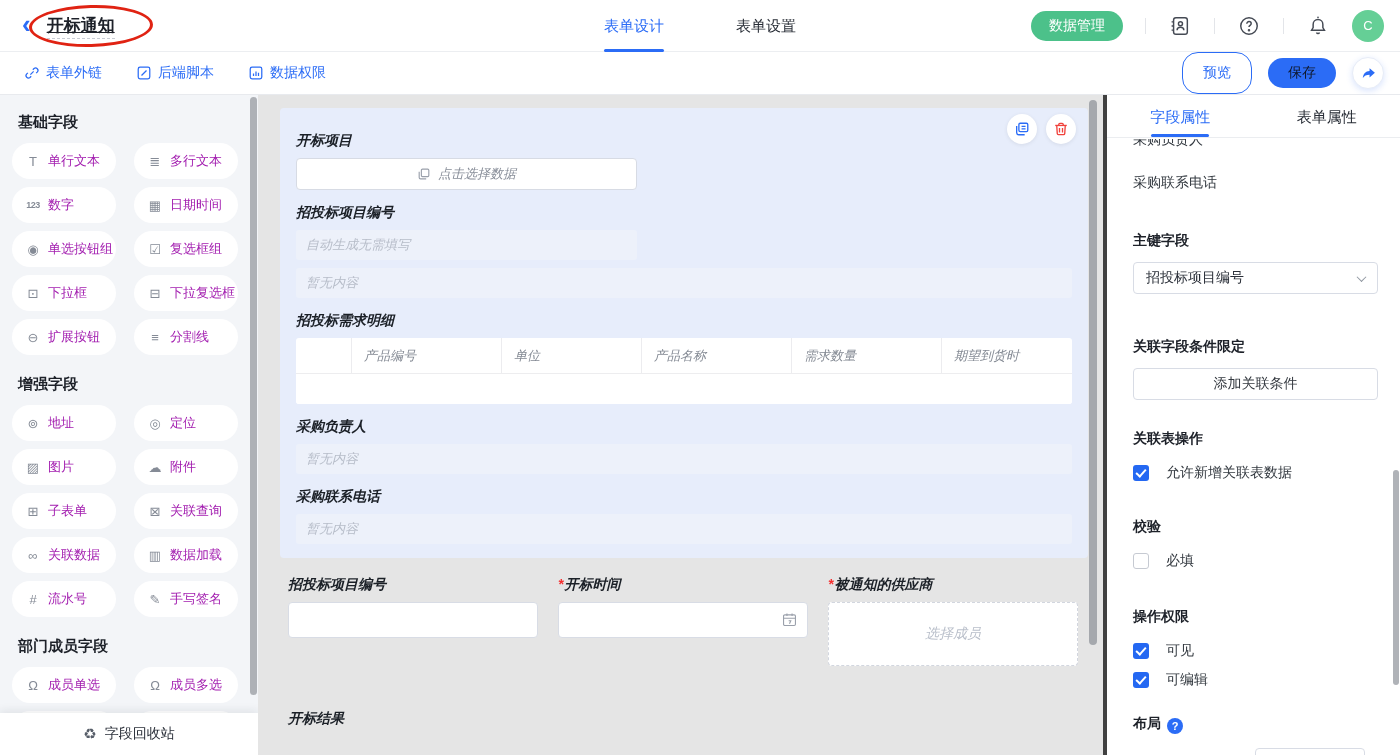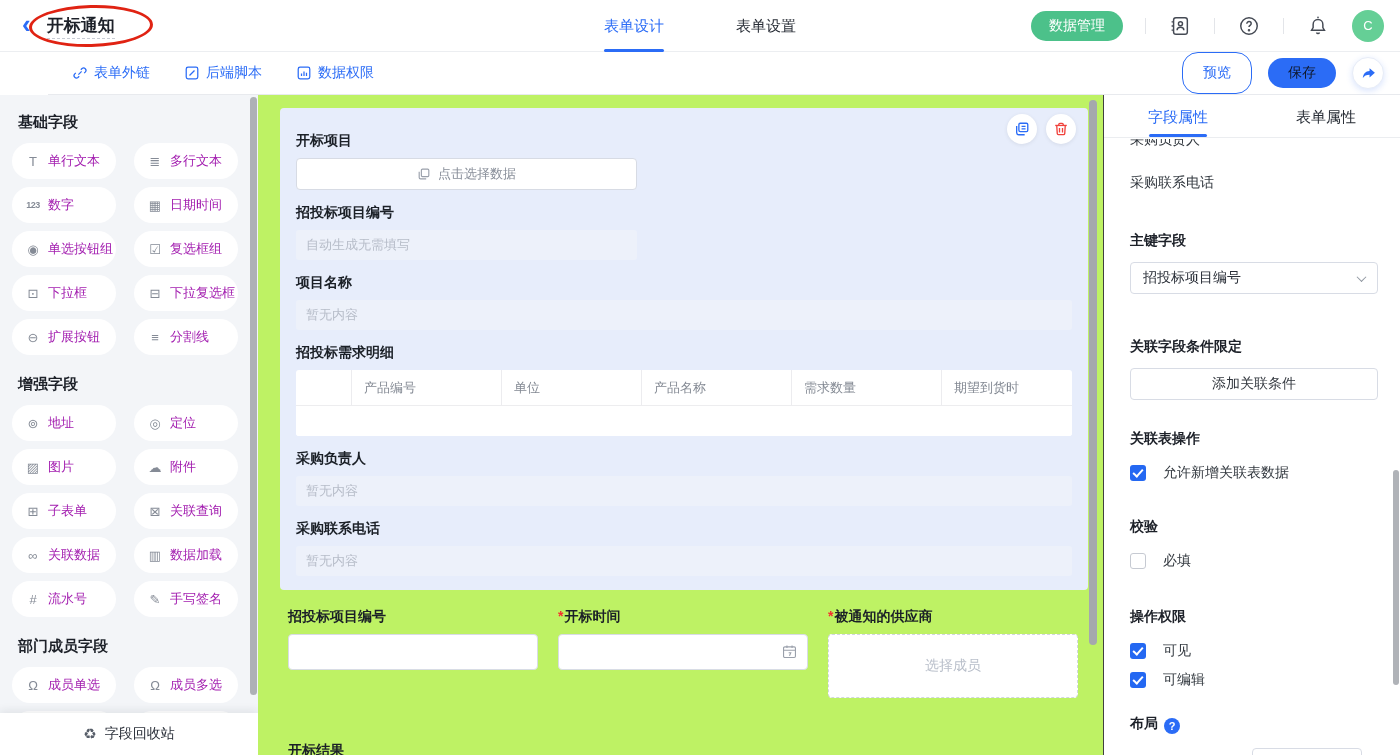--- a/index.html
+++ b/index.html
@@ -3,34 +3,34 @@
 <meta charset="utf-8">
 <style>
   * { margin:0; padding:0; box-sizing:border-box; }
   html,body { width:1400px; height:755px; overflow:hidden; }
   body { font-family:"Liberation Sans","DejaVu Sans",sans-serif; color:#1c212b; background:#fff; font-size:14px; }
 
   
   .header { height:52px; display:flex; align-items:center; padding:0 16px; position:relative; background:#fff; border-bottom:1px solid #eceef1; }
   .back { color:#2b6cf6; font-size:26px; line-height:22px; margin:0 10px 4px 6px; cursor:pointer; font-weight:bold; }
   .title-wrap { position:relative; padding:4px 6px; }
-  .page-title { font-size:17px; font-weight:600; color:#1d2129; border-bottom:1px dashed #c8ccd4; padding-bottom:3px; }
+  .page-title { font-size:17px; font-weight:600; color:#1d2129; border-bottom:1px dashed #c8ccd4; padding-bottom:3px;text-decoration:underline; }
   .annotation-ellipse { position:absolute; left:-12px; top:-5px; width:124px; height:42px; border:3px solid #e02313; border-radius:50%; transform:rotate(-1.5deg); pointer-events:none; }
   .header-tabs { position:absolute; left:50%; transform:translateX(-50%); top:0; height:52px; display:flex; gap:72px; }
   .h-tab { height:52px; line-height:52px; font-size:15px; color:#272c35; cursor:pointer; position:relative; }
   .h-tab.active { color:#2b6cf6; }
   .h-tab.active::after { content:""; position:absolute; left:50%; transform:translateX(-50%); bottom:0; width:60px; height:3px; background:#2b6cf6; border-radius:2px; }
   .header-right { margin-left:auto; display:flex; align-items:center; gap:22px; }
   .btn-green { background:#4cc18a; color:#fff; border:none; height:30px; padding:0 18px; border-radius:16px; font-size:14px; cursor:pointer; }
   .hsep { width:1px; height:16px; background:#e3e5e9; }
   .hicon { width:24px; height:24px; display:flex; align-items:center; justify-content:center; cursor:pointer; }
   .avatar { width:32px; height:32px; border-radius:50%; background:#65cf96; color:#fff; font-size:13px; display:flex; align-items:center; justify-content:center; cursor:pointer; }
 
   
-  .toolbar { height:43px; display:flex; align-items:center; padding:0 16px 0 24px; background:#fff; border-bottom:1px solid #e8eaee;margin-left:48px; }
+  .toolbar { height:43px; display:flex; align-items:center; padding:0 16px 0 24px; background:#fff; border-bottom:1px solid #e8eaee; }
   .tb-link { color:#2b6cf6; font-size:14px; display:flex; align-items:center; gap:6px; margin-right:34px; cursor:pointer; }
   .toolbar-right { margin-left:auto; display:flex; align-items:center; gap:16px; }
   .btn-outline { height:42px; padding:0 20px; border:1px solid #2b6cf6; color:#2b6cf6; background:#fff; border-radius:16px; font-size:14px; cursor:pointer; }
   .btn-primary { height:30px; padding:0 20px; border:none; color:#0f172a; background:#2b6cf6; border-radius:16px; font-size:14px; cursor:pointer; }
   .btn-share { width:32px; height:32px; border-radius:50%; background:#fff; border:1px solid #e7ecf7; box-shadow:0 2px 6px rgba(43,108,246,.18); display:flex; align-items:center; justify-content:center; cursor:pointer; }
 
   
   .body { display:flex; height:660px; }
 
   
@@ -40,21 +40,21 @@
   .pill { height:36px; background:#fff; border-radius:18px; display:flex; align-items:center; padding-left:13px; gap:7px; cursor:grab; }
   .pill .glyph { color:#858b96; font-size:13px; width:16px; text-align:center; flex:none; }
   .pill .glyph.num { font-size:9px; font-weight:700; letter-spacing:-0.5px; }
   .pill span.lbl { font-size:13px; color:#a21caf; white-space:nowrap; }
   .recycle-bar { position:absolute; left:0; right:0; bottom:0; height:42px; background:#fff; box-shadow:0 -3px 8px rgba(29,37,53,.08); display:flex; align-items:center; justify-content:center; gap:8px; font-size:14px; color:#2b303a; cursor:pointer; z-index:3; }
   .recycle-bar .glyph { color:#565d68; font-size:15px; }
   .scrollbar { position:absolute; border-radius:4px; background:#aeb1b6; }
   .sb-side { right:1px; top:2px; width:7px; height:598px; }
 
   
-  .canvas { flex:1; background:#bef264; position:relative; padding:13px 0 16px 22px; overflow:hidden; }
+  .canvas { flex:1; background:#e5e5e5; position:relative; padding:13px 0 16px 22px; overflow:hidden;font-style:italic; }
   .block { width:808px; background:#e7edfb; border-radius:4px; padding:10px 16px 14px; position:relative; }
   .block-actions { position:absolute; top:6px; right:12px; display:flex; gap:9px; }
   .circle-btn { width:30px; height:30px; border-radius:50%; background:#fff; box-shadow:0 1px 4px rgba(0,0,0,.08); display:flex; align-items:center; justify-content:center; cursor:pointer; }
   .f-label { font-size:14px; font-weight:700; color:#1b2027; margin-top:14px; }
   .f-label:first-child { margin-top:2px; }
   .select-data-btn { margin-top:8px; width:341px; height:32px; background:#fff; border:1px solid #d7dbe4; border-radius:4px; display:flex; align-items:center; justify-content:center; gap:7px; color:#878d98; font-size:13px; cursor:pointer; }
   .ghost-input { margin-top:8px; height:30px; background:#edf1fa; border-radius:3px; line-height:30px; padding:0 10px; color:#b6bcc8; font-size:13px; cursor:pointer; }
   .w-half { width:341px; }
   .sub-table { margin-top:8px; background:#fff; border-radius:3px; overflow:hidden; cursor:pointer; }
   .sub-thead { display:flex; height:36px; align-items:stretch; border-bottom:1px solid #ededef; }
@@ -66,21 +66,21 @@
   .fcol { width:250px; }
   .fcol .f-label { margin:0 0 8px 0; }
   .req { color:#f53030; margin-right:1px; }
   .real-input { height:36px; border:1px solid #d8dce5; border-radius:4px; background:#fff; position:relative; cursor:text; }
   .real-input .cal { position:absolute; right:9px; top:8px; }
   .member-box { height:64px; border:1px dashed #d2d6df; border-radius:4px; background:#fff; display:flex; align-items:center; justify-content:center; color:#b9bfca; font-size:14px; cursor:pointer; }
   .result-wrap { margin:44px 0 0 8px; width:792px; }
   .sb-canvas { top:5px; right:6px; width:8px; height:545px; background:#a5a8ad; }
 
   
-  .panel { width:297px; background:#fff; border-left:1px solid #404040; position:relative; overflow:hidden; flex:none; }
+  .panel { width:297px; background:#fff; border-left:4px solid #404040; position:relative; overflow:hidden; flex:none; }
   .panel-tabs { height:43px; display:flex; border-bottom:1px solid #ebedf0; }
   .p-tab { flex:1; text-align:center; line-height:43px; font-size:15px; color:#272c35; cursor:pointer; position:relative; }
   .p-tab.active { color:#2b6cf6; }
   .p-tab.active::after { content:""; position:absolute; left:50%; transform:translateX(-50%); bottom:0; width:58px; height:3px; background:#2b6cf6; border-radius:2px; }
   .panel-content { padding:0 22px 0 26px; }
   .clipped-item { height:11px; overflow:hidden; margin-top:1px; }
   .clipped-item span { display:block; margin-top:-8px; font-size:14px; color:#32383f; }
   .p-item { font-size:14px; color:#32383f; margin-top:24px; cursor:pointer; }
   .p-label { font-size:14px; font-weight:700; color:#1d2129; }
   .mt40 { margin-top:40px; } .mt34 { margin-top:44px; } .mt30 { margin-top:30px; } .mt36 { margin-top:36px; } .mt38 { margin-top:38px; } .mt26 { margin-top:26px; }
@@ -315,21 +315,20 @@
         <svg width="14" height="14" viewBox="0 0 16 16" fill="none" stroke="#9aa0ab" stroke-width="1.3">
           <rect x="5" y="2.5" width="8.5" height="8.5" rx="1.2"></rect>
           <path d="M2.5 5.5v6.5a1.5 1.5 0 0 0 1.5 1.5h6.5"></path>
         </svg>
         <span>点击选择数据</span>
       </div>
 
       <div class="f-label">招投标项目编号</div>
       <div class="ghost-input w-half">自动生成无需填写</div>
 
-      <div class="f-label">项目名称</div>
       <div class="ghost-input">暂无内容</div>
 
       <div class="f-label">招投标需求明细</div>
       <div class="sub-table">
         <div class="sub-thead">
           <div class="sub-th" style="width:56px;"></div>
           <div class="sub-th" style="width:150px;">产品编号</div>
           <div class="sub-th" style="width:140px;">单位</div>
           <div class="sub-th" style="width:150px;">产品名称</div>
           <div class="sub-th" style="width:150px;">需求数量</div>

